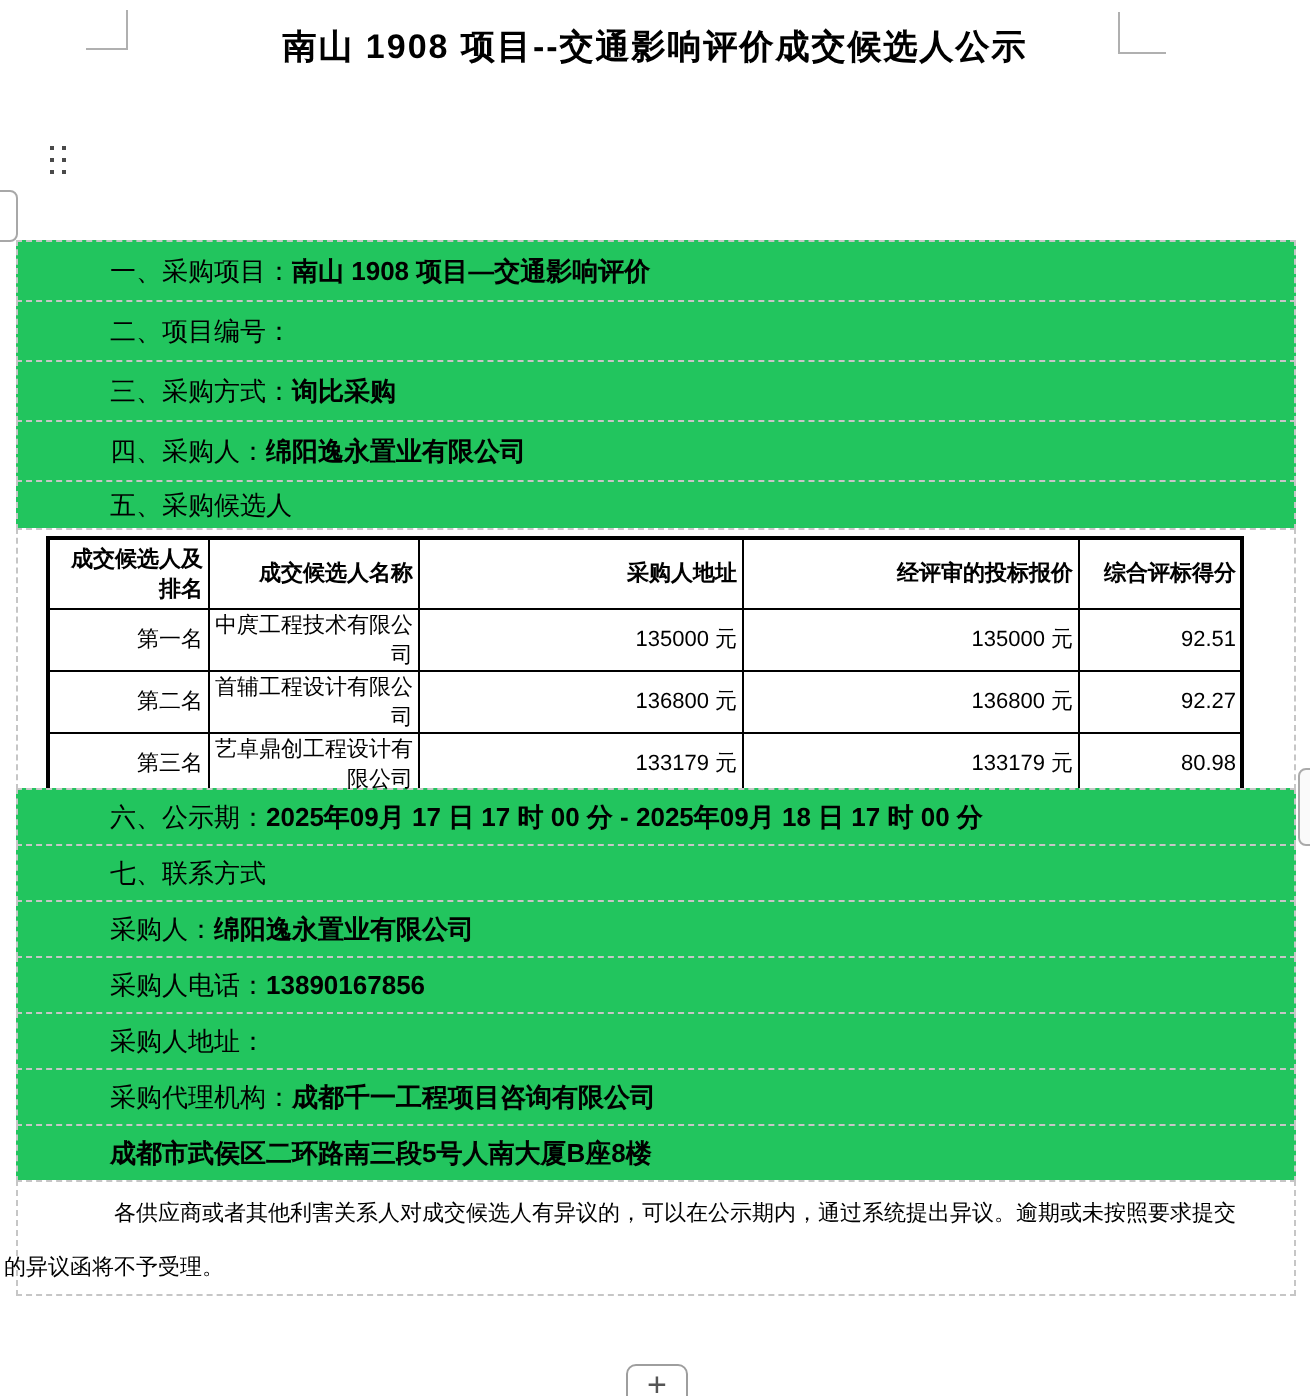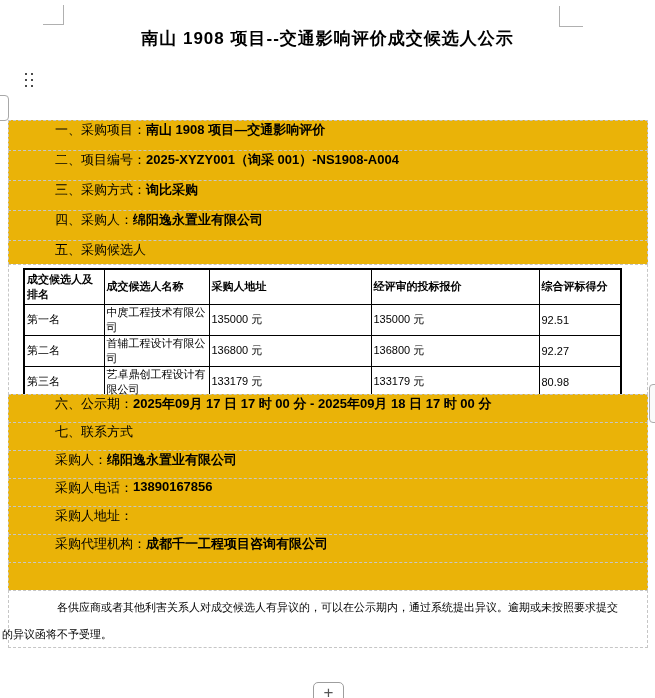--- a/index.html
+++ b/index.html
@@ -6,42 +6,42 @@
   .page{
     position:relative;width:655px;height:698px;background:#ffffff;overflow:hidden;
     font-family:"Liberation Sans","DejaVu Sans",sans-serif;color:#000;
   }
   
   .corner-mark-tl{position:absolute;left:43px;top:5px;width:20px;height:19px;
     border-right:1px solid #b0b0b0;border-bottom:1px solid #b0b0b0;}
   .corner-mark-tr{position:absolute;left:559px;top:6px;width:23px;height:20px;
     border-left:1px solid #b0b0b0;border-bottom:1px solid #b0b0b0;}
   
-  .doc-title{position:absolute;top:27px;left:0;width:100%;text-align:center;
+  .doc-title{position:absolute;top:12px;left:0;width:100%;text-align:center;
     font-size:17px;font-weight:bold;letter-spacing:1px;}
   
   .drag-handle{position:absolute;left:25px;top:73px;display:grid;
     grid-template-columns:2px 2px;grid-auto-rows:2px;column-gap:4px;row-gap:4px;cursor:grab;}
   .drag-handle i{background:#4a4a4a;width:2px;height:2px;}
   
   .edge-button{position:absolute;left:-10px;top:95px;width:17px;height:24px;
     border:1px solid #a8a8a8;border-radius:4px;background:#fff;}
   
   .content{position:absolute;left:8px;top:121px;width:640px;box-sizing:border-box;}
   .info-row{box-sizing:border-box;border:1px dashed #c6c6c6;margin-top:-1px;
-    display:flex;align-items:flex-start;padding-left:46px;font-size:13px;background:#eab308;}
+    display:flex;align-items:center;padding-left:46px;font-size:13px;background:#22c55e;}
   .rows-top .info-row{height:31px;}
   .rows-top .info-row:nth-child(5){height:25px;}
   .rows-bottom .info-row{height:29px;}
   .info-row .row-value{font-weight:bold;}
   
   .table-block{box-sizing:border-box;height:131px;border:1px dashed #c6c6c6;
     margin-top:-1px;padding:3px 0 0 14px;background:#fff;}
   table.candidates{border-collapse:collapse;border:2px solid #000;table-layout:fixed;
-    width:597px;font-size:11px;text-align:left;}
+    width:597px;font-size:11px;text-align:right;}
   table.candidates th,table.candidates td{border:1px solid #000;padding:0 2px;overflow:hidden;}
   table.candidates thead tr{height:35px;}
   table.candidates tbody tr{height:29px;}
   table.candidates th{font-weight:bold;}
   
   .notice-block{box-sizing:border-box;height:58px;border:1px dashed #c6c6c6;
     margin-top:-1px;overflow:visible;background:#fff;}
   .notice-block p{margin:3px 22px 0 -7px;text-indent:55px;font-size:11px;line-height:27px;}
   
   .plus-button{position:absolute;left:313px;top:682px;width:29px;height:26px;
@@ -76,21 +76,20 @@
 
     <div class="rows-top">
 
         <div class="info-row">
           <span class="row-label">一、采购项目：</span>
           <span class="row-value">南山 1908 项目—交通影响评价</span>
         </div>
 
         <div class="info-row">
           <span class="row-label">二、项目编号：</span>
-          <span class="row-value">2025-XYZY001（询采 001）-NS1908-A004</span>
         </div>
 
         <div class="info-row">
           <span class="row-label">三、采购方式：</span>
           <span class="row-value">询比采购</span>
         </div>
 
         <div class="info-row">
           <span class="row-label">四、采购人：</span>
           <span class="row-value">绵阳逸永置业有限公司</span>
@@ -177,20 +176,21 @@
           <span class="row-label">采购人地址：</span>
         </div>
 
         <div class="info-row">
           <span class="row-label">采购代理机构：</span>
           <span class="row-value">成都千一工程项目咨询有限公司</span>
         </div>
 
 
         <div class="info-row">
+          <span class="row-value">成都市武侯区二环路南三段5号人南大厦B座8楼</span>
         </div>
 
     </div>
 
     <div class="notice-block">
       <p>各供应商或者其他利害关系人对成交候选人有异议的，可以在公示期内，通过系统提出异议。逾期或未按照要求提交的异议函将不予受理。</p>
     </div>
 
   </div>
 

